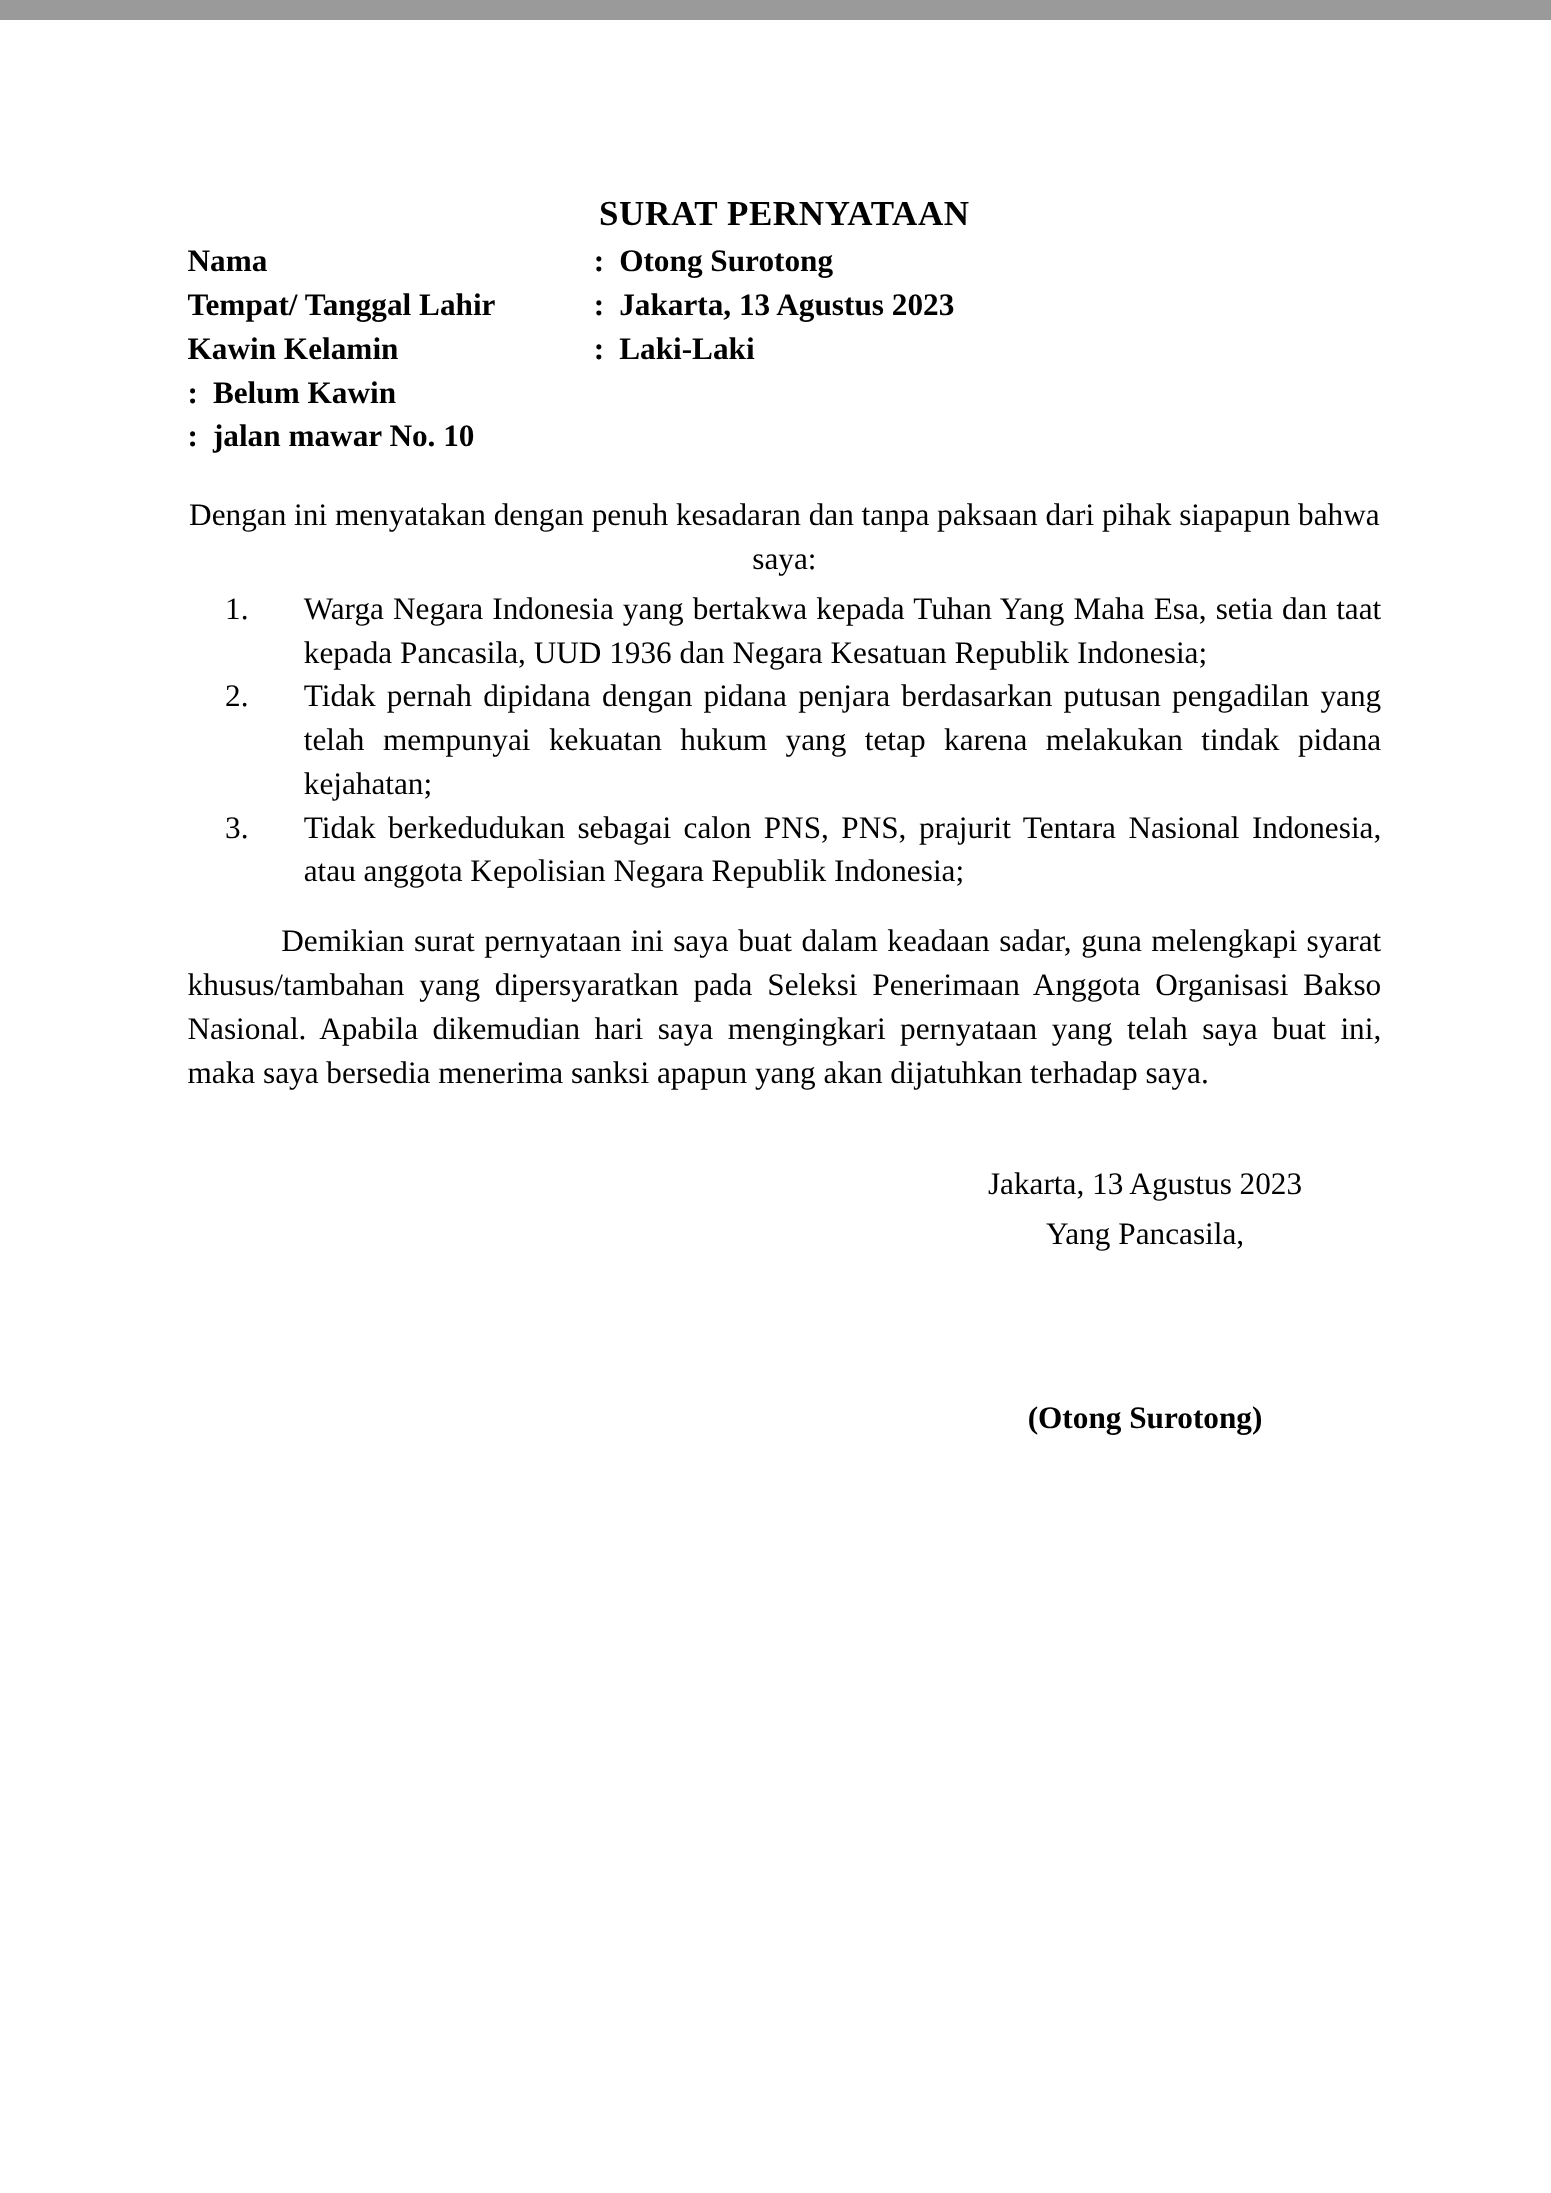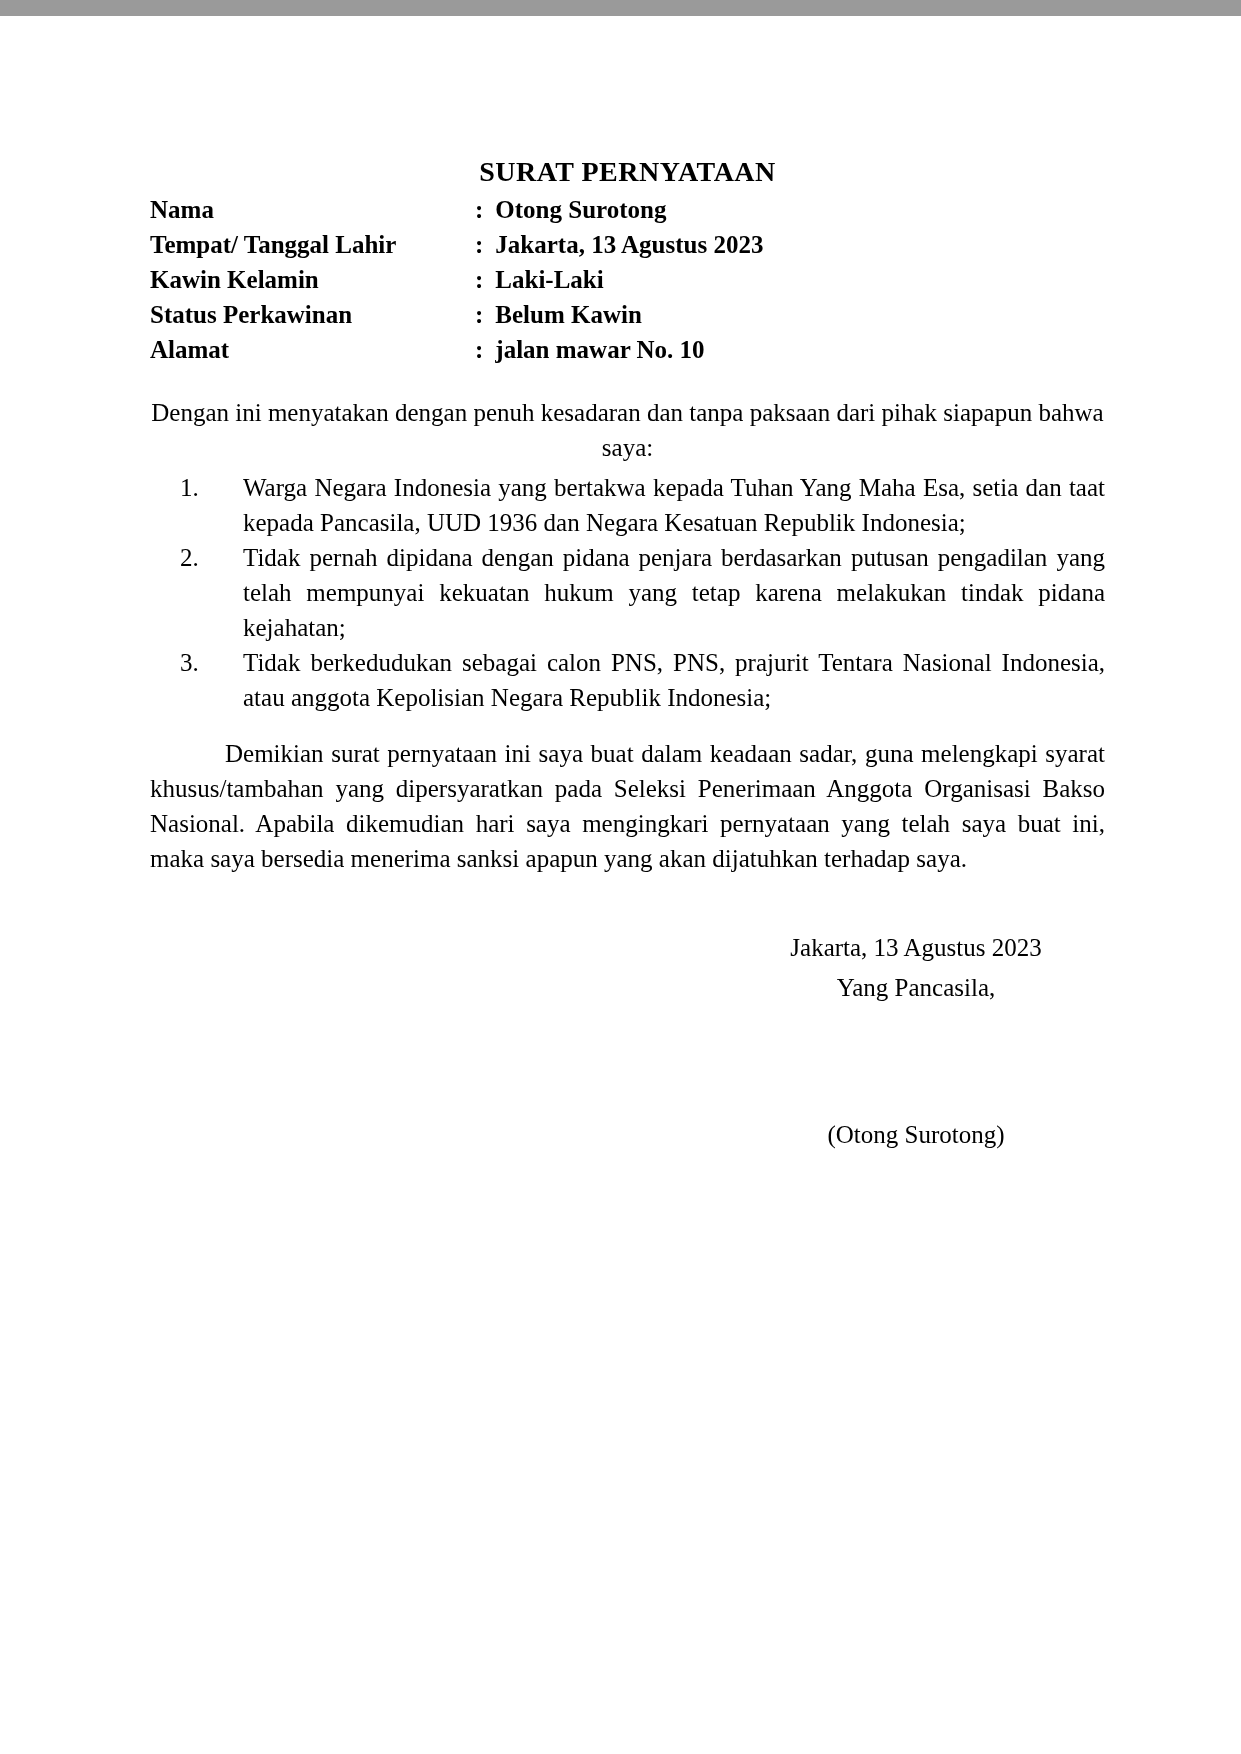--- a/index.html
+++ b/index.html
@@ -70,20 +70,21 @@
     width: 300px;
     margin: 52px 39px 0 auto;
     text-align: center;
     line-height: 40px;
   }
   .signature-name-block {
     width: 300px;
     margin: 109px 39px 0 auto;
     text-align: center;
     line-height: 35px;
+    font-weight: bold;
   }
 </style>
 </head>
 <body>
 
 <div class="page">
 
   <h1 class="doc-title">SURAT PERNYATAAN</h1>
 
 
@@ -97,26 +98,24 @@
       <span class="field-label">Tempat/ Tanggal Lahir</span>
       <span class="field-colon">:</span>
       <span class="field-value">Jakarta, 13 Agustus 2023</span>
     </div>
     <div class="field-row">
       <span class="field-label">Kawin Kelamin</span>
       <span class="field-colon">:</span>
       <span class="field-value">Laki-Laki</span>
     </div>
     <div class="field-row">
-      <span class="field-label">Status Perkawinan</span>
       <span class="field-colon">:</span>
       <span class="field-value">Belum Kawin</span>
     </div>
     <div class="field-row">
-      <span class="field-label">Alamat</span>
       <span class="field-colon">:</span>
       <span class="field-value">jalan mawar No. 10</span>
     </div>
   </div>
 
   <p class="statement-intro">Dengan ini menyatakan dengan penuh kesadaran dan tanpa paksaan dari pihak siapapun bahwa saya:</p>
 
   <ol class="statements">
     <li>
       <span class="statement-number">1.</span>

